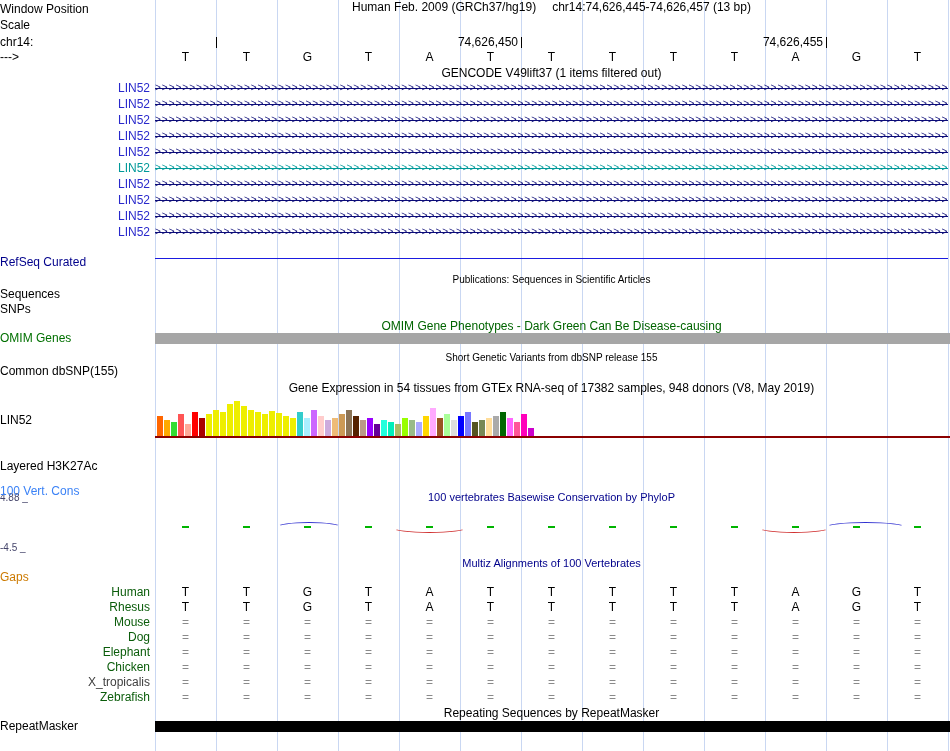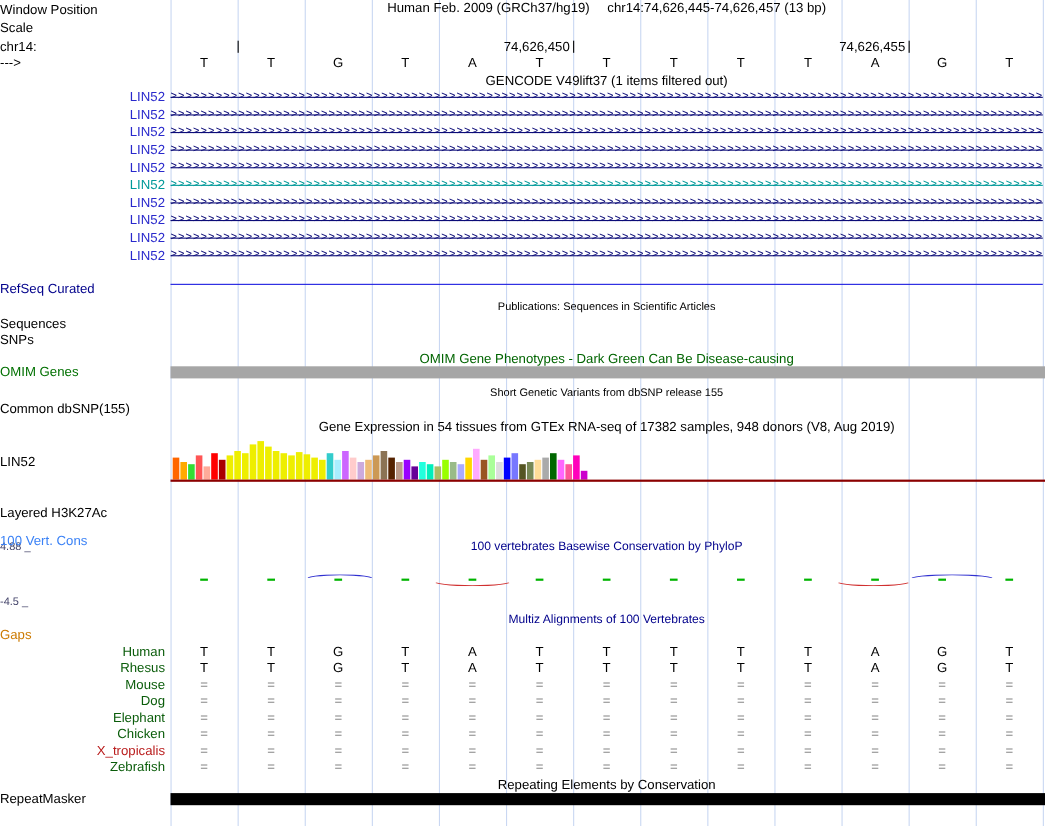--- a/index.html
+++ b/index.html
@@ -143,21 +143,21 @@
   <div class="lbl" style="top:287px">Sequences</div>
   <div class="lbl" style="top:302px">SNPs</div>
 
   <div class="title" style="top:320px;color:#006400">OMIM Gene Phenotypes - Dark Green Can Be Disease-causing</div>
   <div class="lbl" style="top:333px;height:11px;line-height:11px;color:#007000">OMIM Genes</div>
   <div id="omim-bar" style="background: rgb(166, 166, 166);"></div>
 
   <div class="title title-sm" style="top:351px">Short Genetic Variants from dbSNP release 155</div>
   <div class="lbl" style="top:364px">Common dbSNP(155)</div>
 
-  <div class="title" style="top:382px">Gene Expression in 54 tissues from GTEx RNA-seq of 17382 samples, 948 donors (V8, Aug 2019)</div>
+  <div class="title" style="top:382px">Gene Expression in 54 tissues from GTEx RNA-seq of 17382 samples, 948 donors (V8, May 2019)</div>
   <div class="lbl" style="top:413px">LIN52</div>
   <div id="gtex-track" style="position:absolute;top:395px;left:0;width:950px;height:43px">
       <div style="position: absolute; left: 157px; top: 21px; width: 6px; height: 20px; background: rgb(255, 102, 0);"></div>
       <div style="position: absolute; left: 164px; top: 25px; width: 6px; height: 16px; background: rgb(255, 170, 0);"></div>
       <div style="position: absolute; left: 171px; top: 27px; width: 6px; height: 14px; background: rgb(51, 221, 51);"></div>
       <div style="position: absolute; left: 178px; top: 19px; width: 6px; height: 22px; background: rgb(255, 85, 85);"></div>
       <div style="position: absolute; left: 185px; top: 29px; width: 6px; height: 12px; background: rgb(255, 170, 153);"></div>
       <div style="position: absolute; left: 192px; top: 17px; width: 6px; height: 24px; background: rgb(255, 0, 0);"></div>
       <div style="position: absolute; left: 199px; top: 23px; width: 6px; height: 18px; background: rgb(170, 0, 0);"></div>
       <div style="position: absolute; left: 206px; top: 19px; width: 6px; height: 22px; background: rgb(238, 238, 0);"></div>
@@ -329,21 +329,21 @@
         <div style="position: absolute; left: 490.5px; top: 0px; transform: translateX(-50%); line-height: 15px; font-size: 12px; color: rgb(138, 138, 138);">=</div>
         <div style="position: absolute; left: 551.5px; top: 0px; transform: translateX(-50%); line-height: 15px; font-size: 12px; color: rgb(138, 138, 138);">=</div>
         <div style="position: absolute; left: 612.5px; top: 0px; transform: translateX(-50%); line-height: 15px; font-size: 12px; color: rgb(138, 138, 138);">=</div>
         <div style="position: absolute; left: 673.5px; top: 0px; transform: translateX(-50%); line-height: 15px; font-size: 12px; color: rgb(138, 138, 138);">=</div>
         <div style="position: absolute; left: 734.5px; top: 0px; transform: translateX(-50%); line-height: 15px; font-size: 12px; color: rgb(138, 138, 138);">=</div>
         <div style="position: absolute; left: 795.5px; top: 0px; transform: translateX(-50%); line-height: 15px; font-size: 12px; color: rgb(138, 138, 138);">=</div>
         <div style="position: absolute; left: 856.5px; top: 0px; transform: translateX(-50%); line-height: 15px; font-size: 12px; color: rgb(138, 138, 138);">=</div>
         <div style="position: absolute; left: 917.5px; top: 0px; transform: translateX(-50%); line-height: 15px; font-size: 12px; color: rgb(138, 138, 138);">=</div>
       </div>
       <div style="position: absolute; left: 0px; top: 90px; width: 950px; height: 15px;">
-        <div style="position: absolute; left: 0px; top: 0px; width: 150px; height: 15px; line-height: 15px; text-align: right; color: #b91c1c;">X_tropicalis</div>
+        <div style="position: absolute; left: 0px; top: 0px; width: 150px; height: 15px; line-height: 15px; text-align: right; color: #404040;">X_tropicalis</div>
         <div style="position: absolute; left: 185.5px; top: 0px; transform: translateX(-50%); line-height: 15px; font-size: 12px; color: rgb(138, 138, 138);">=</div>
         <div style="position: absolute; left: 246.5px; top: 0px; transform: translateX(-50%); line-height: 15px; font-size: 12px; color: rgb(138, 138, 138);">=</div>
         <div style="position: absolute; left: 307.5px; top: 0px; transform: translateX(-50%); line-height: 15px; font-size: 12px; color: rgb(138, 138, 138);">=</div>
         <div style="position: absolute; left: 368.5px; top: 0px; transform: translateX(-50%); line-height: 15px; font-size: 12px; color: rgb(138, 138, 138);">=</div>
         <div style="position: absolute; left: 429.5px; top: 0px; transform: translateX(-50%); line-height: 15px; font-size: 12px; color: rgb(138, 138, 138);">=</div>
         <div style="position: absolute; left: 490.5px; top: 0px; transform: translateX(-50%); line-height: 15px; font-size: 12px; color: rgb(138, 138, 138);">=</div>
         <div style="position: absolute; left: 551.5px; top: 0px; transform: translateX(-50%); line-height: 15px; font-size: 12px; color: rgb(138, 138, 138);">=</div>
         <div style="position: absolute; left: 612.5px; top: 0px; transform: translateX(-50%); line-height: 15px; font-size: 12px; color: rgb(138, 138, 138);">=</div>
         <div style="position: absolute; left: 673.5px; top: 0px; transform: translateX(-50%); line-height: 15px; font-size: 12px; color: rgb(138, 138, 138);">=</div>
         <div style="position: absolute; left: 734.5px; top: 0px; transform: translateX(-50%); line-height: 15px; font-size: 12px; color: rgb(138, 138, 138);">=</div>
@@ -362,16 +362,16 @@
         <div style="position: absolute; left: 551.5px; top: 0px; transform: translateX(-50%); line-height: 15px; font-size: 12px; color: rgb(138, 138, 138);">=</div>
         <div style="position: absolute; left: 612.5px; top: 0px; transform: translateX(-50%); line-height: 15px; font-size: 12px; color: rgb(138, 138, 138);">=</div>
         <div style="position: absolute; left: 673.5px; top: 0px; transform: translateX(-50%); line-height: 15px; font-size: 12px; color: rgb(138, 138, 138);">=</div>
         <div style="position: absolute; left: 734.5px; top: 0px; transform: translateX(-50%); line-height: 15px; font-size: 12px; color: rgb(138, 138, 138);">=</div>
         <div style="position: absolute; left: 795.5px; top: 0px; transform: translateX(-50%); line-height: 15px; font-size: 12px; color: rgb(138, 138, 138);">=</div>
         <div style="position: absolute; left: 856.5px; top: 0px; transform: translateX(-50%); line-height: 15px; font-size: 12px; color: rgb(138, 138, 138);">=</div>
         <div style="position: absolute; left: 917.5px; top: 0px; transform: translateX(-50%); line-height: 15px; font-size: 12px; color: rgb(138, 138, 138);">=</div>
       </div>
     </div>
 
-  <div class="title" style="top:707px">Repeating Elements by Conservation</div>
+  <div class="title" style="top:707px">Repeating Sequences by RepeatMasker</div>
   <div class="lbl" style="top:720px;height:12px;line-height:12px">RepeatMasker</div>
   <div id="repeat-bar" style="background: rgb(0, 0, 0);"></div>
 </div>
 
 </body></html>

